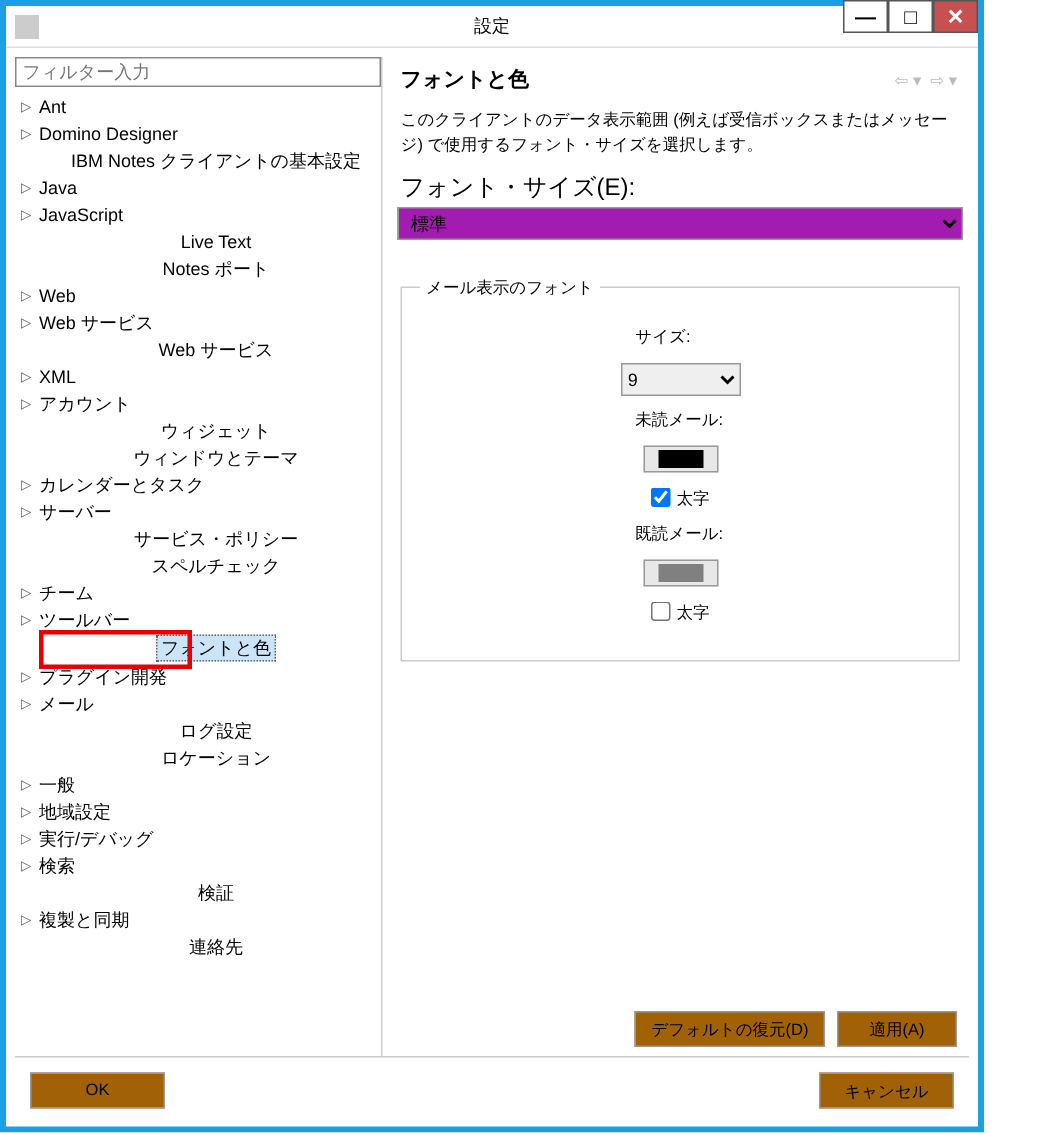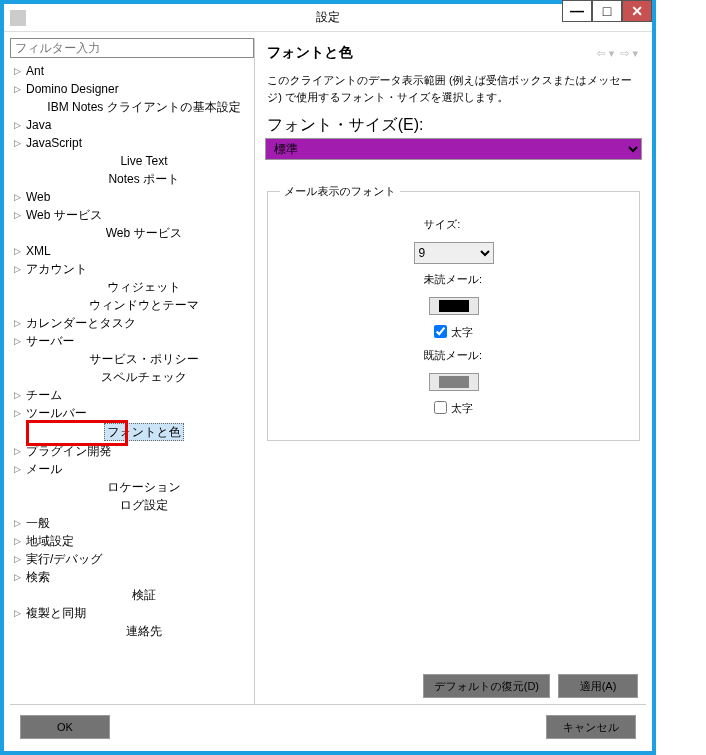--- a/index.html
+++ b/index.html
@@ -120,21 +120,21 @@
   display: flex; justify-content: flex-end; gap: 8px;
   padding: 6px 4px;
 }
 .global-footer {
   display: flex; justify-content: space-between; gap: 8px;
   padding: 10px 10px 6px;
   border-top: 1px solid #ccc;
 }
 button.btn {
   min-width: 80px; height: 24px;
-  border: 1px solid #999; background: #737373;
+  border: 1px solid #999; background: #a16207;
   font-size: 11px; padding: 0 10px;
   cursor: pointer;
 }
 </style>
 </head>
 <body>
 
 <div class="window">
   <div class="titlebar">
     <div class="icon"></div>
@@ -228,24 +228,24 @@
             </div>
             <div class="tree-item">
               <span class="arrow">▷</span>
               <span class="label">プラグイン開発</span>
             </div>
             <div class="tree-item">
               <span class="arrow">▷</span>
               <span class="label">メール</span>
             </div>
             <div class="tree-item child">
+              <span class="label">ログ設定</span>
+            </div>
+            <div class="tree-item child">
               <span class="label">ロケーション</span>
-            </div>
-            <div class="tree-item child">
-              <span class="label">ログ設定</span>
             </div>
             <div class="tree-item">
               <span class="arrow">▷</span>
               <span class="label">一般</span>
             </div>
             <div class="tree-item">
               <span class="arrow">▷</span>
               <span class="label">地域設定</span>
             </div>
             <div class="tree-item">

